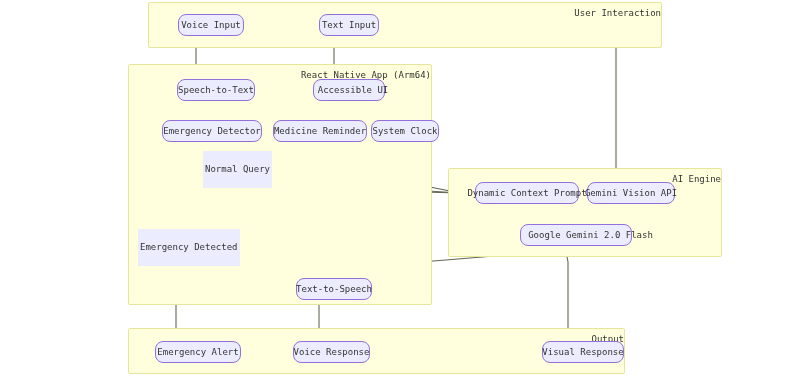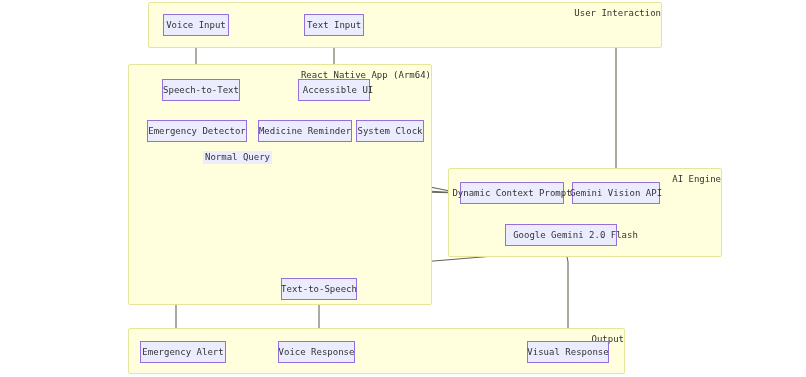--- a/index.html
+++ b/index.html
@@ -38,37 +38,38 @@
     text-align: right;
     font-size: 9px;
     color: #333333;
     letter-spacing: 0px;
     white-space: nowrap;
   }
   .node {
     position: absolute;
     background: #ececff;
     border: 1px solid #9370db;
-    border-radius: 0;
+    border-radius: 8px;
     box-sizing: border-box;
     display: flex;
     align-items: center;
     justify-content: center;
     font-size: 9px;
     color: #333333;
     white-space: nowrap;
     height: 22px;
     letter-spacing: 0px;
+    margin-left: 15px;
   }
   .edge-label {
     position: absolute;
     background: #ececff;
     color: #333333;
     font-size: 9px;
-    padding: 1px 2px;
+    padding: 13px 2px;
     white-space: nowrap;
     box-sizing: border-box;
     line-height: 11px;
   }
 </style>
 </head>
 <body>
 
 <div id="canvas">
 
@@ -176,14 +177,15 @@
   <div class="node" style="left:278px;top:341px;width:77px;">
     <span>Voice Response</span>
   </div>
 
   <div class="node" style="left:527px;top:341px;width:82px;">
     <span>Visual Response</span>
   </div>
 
   <div class="edge-label" style="left:203px;top:151px;">Normal Query</div>
 
+  <div class="edge-label" style="left:138px;top:229px;">Emergency Detected</div>
 
 </div>
 
 </body></html>

